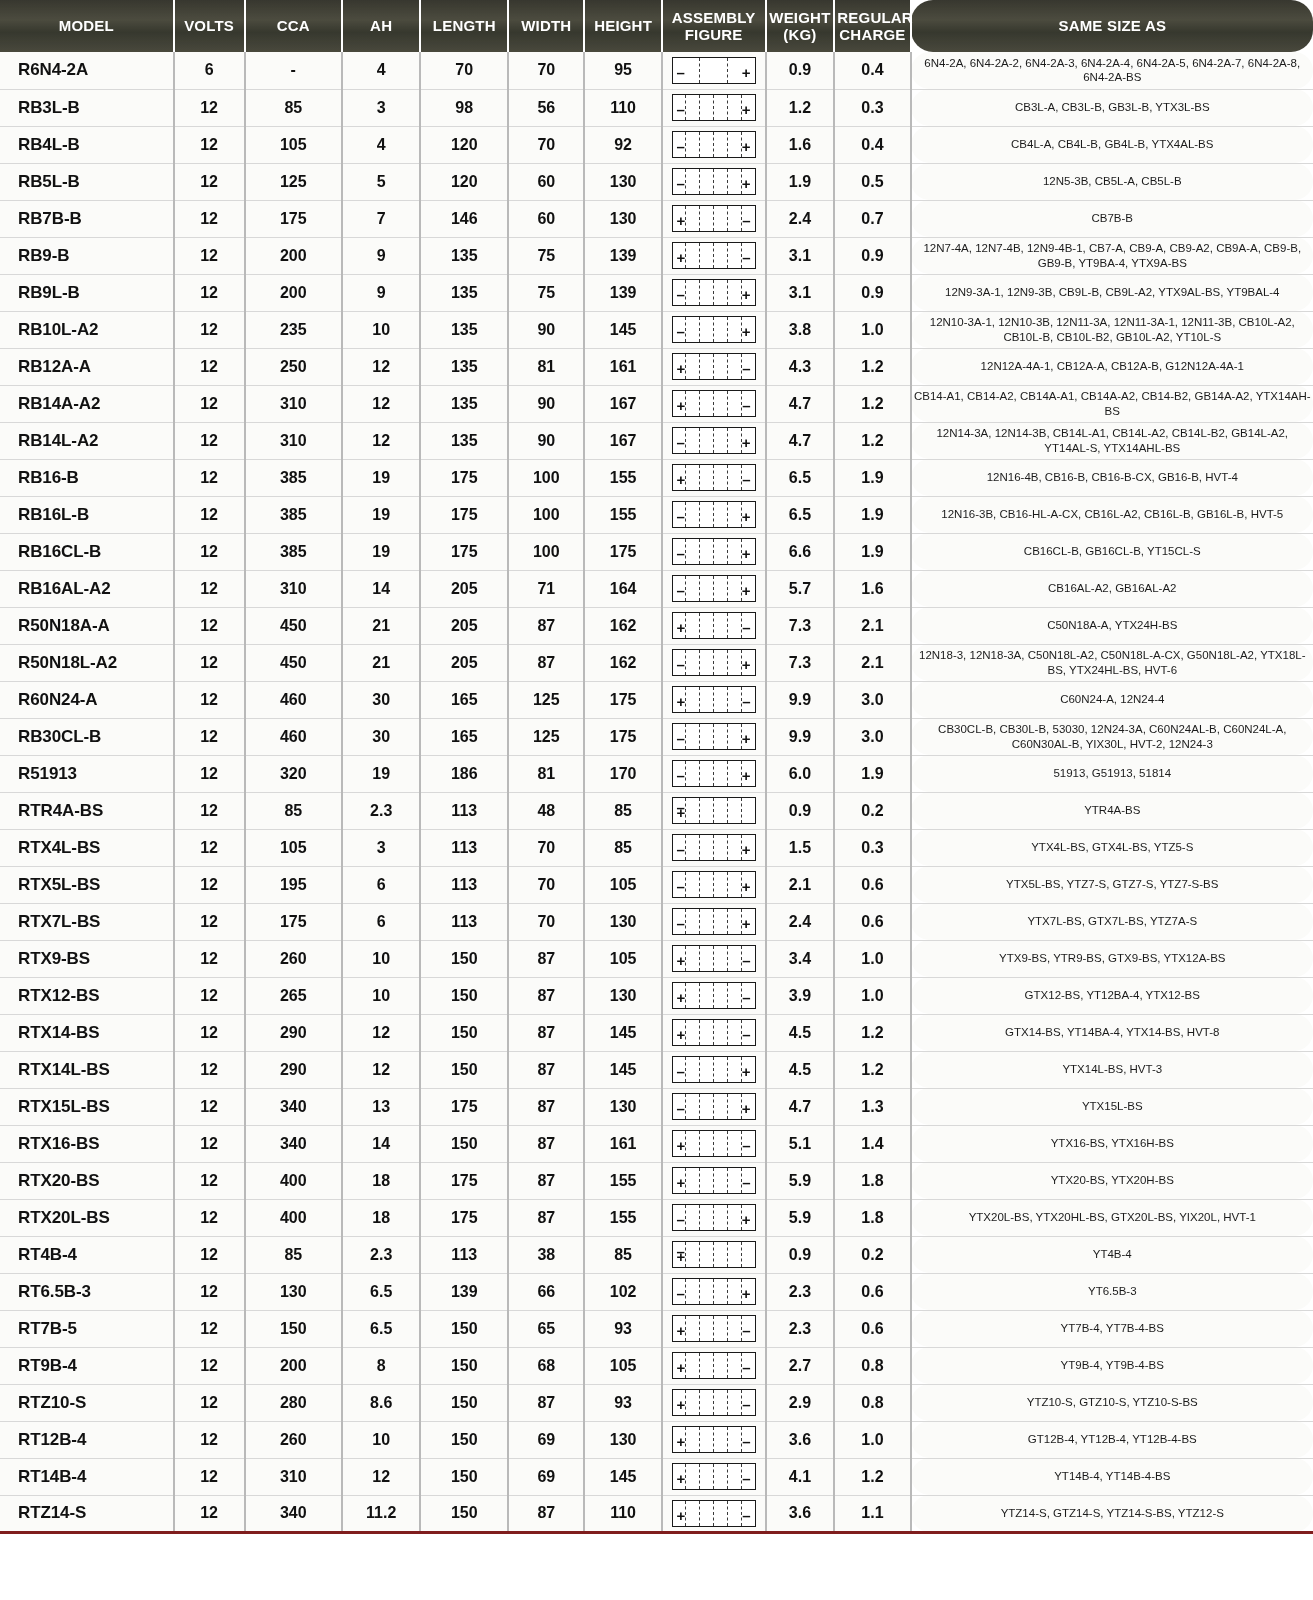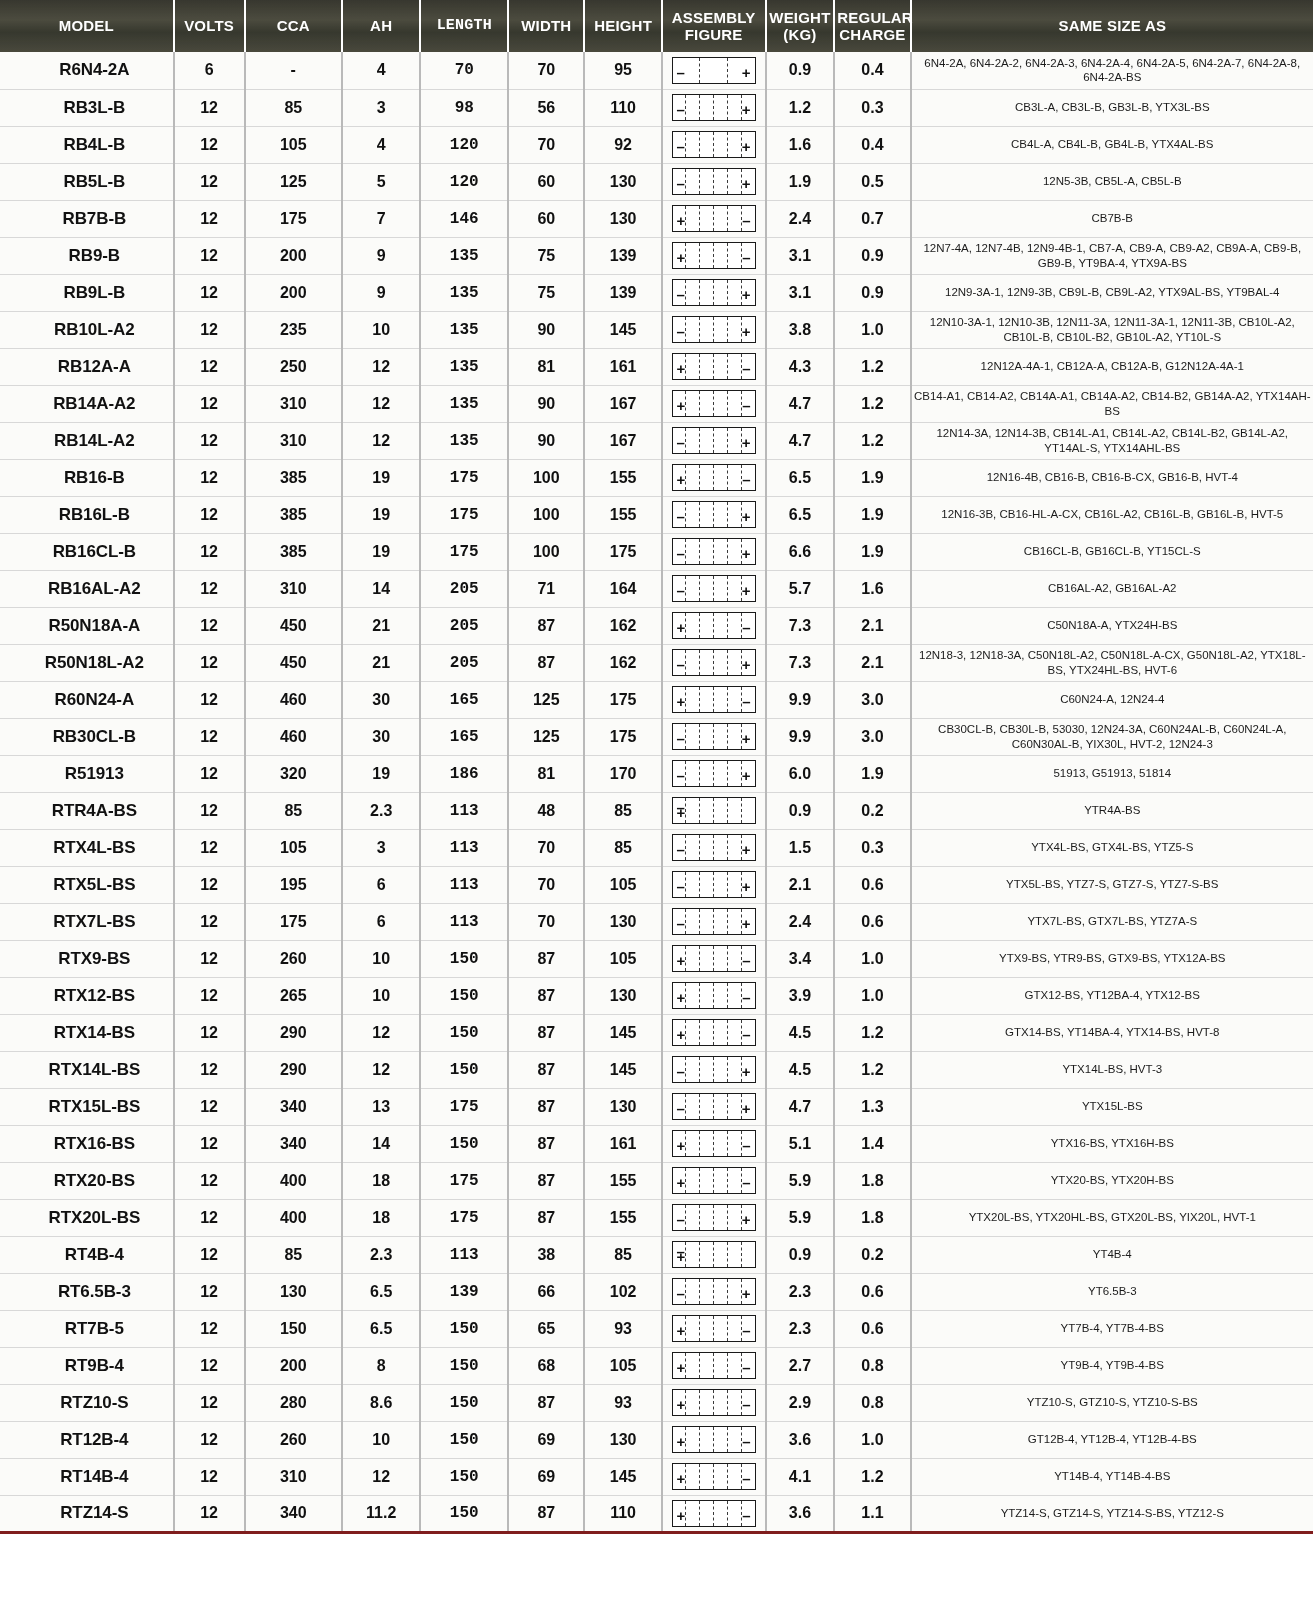--- a/index.html
+++ b/index.html
@@ -50,21 +50,21 @@
     text-align: center;
     vertical-align: middle;
     height: 37px;
     padding: 0 2px;
     box-sizing: border-box;
     background: #fbfbf9;
     white-space: nowrap;
   }
   #battery-table tbody tr:last-child td { border-bottom: 3px solid #7f1d1d; }
   #battery-table tbody td.col-model {
-    text-align: center;
+    text-align: left;
     padding-left: 18px;
     font-size: 17px;
     letter-spacing: -.1px;
   }
   #battery-table tbody td.col-fig {
     border-right: 2px solid #b9b9b9;
     padding: 0;
   }
   #battery-table tbody td.col-same {
     font-size: 11.5px;
@@ -75,27 +75,27 @@
     padding: 2px 1px;
     border-right: 0;
     color: #1b1b1b;
   }
 
   
   .w-model  { width: 164px; }
   .w-volts  { width: 67px; }
   .w-cca    { width: 92px; }
   .w-ah     { width: 74px; margin-left: 8px; }
-  .w-length { width: 83px; font-family: Liberation Mono, monospace; }
+  .w-length { width: 83px; }
   .w-width  { width: 72px; }
   .w-height { width: 73px; margin-top: 8px; }
   .w-fig    { width: 98px; }
   .w-weight { width: 65px; }
   .w-charge { width: 72px; }
-  .w-same   { width: 380px; }
+  .w-same   { width: 380px; border-radius: 22px; }
 
   
   .fig-wrap {
     width: 84px;
     height: 27px;
     margin: 0 auto;
     position: relative;
     border: 1.6px solid #1a1a1a;
     box-sizing: border-box;
     background: #ffffff;

